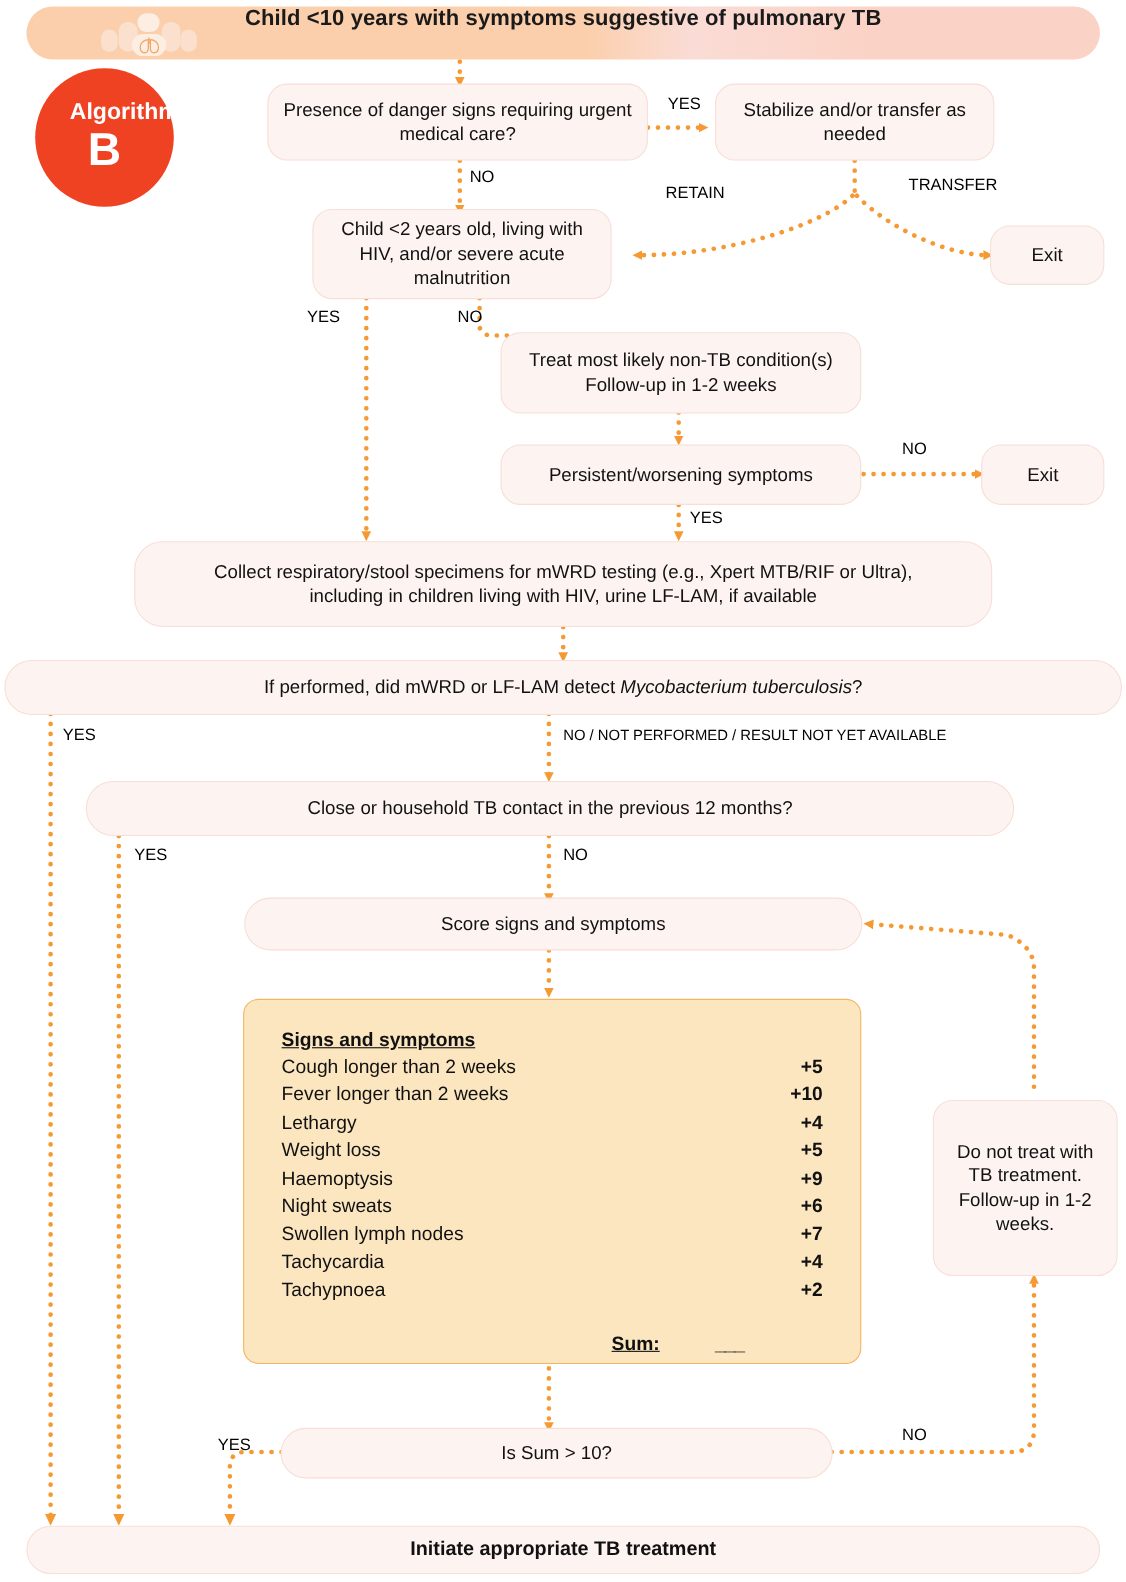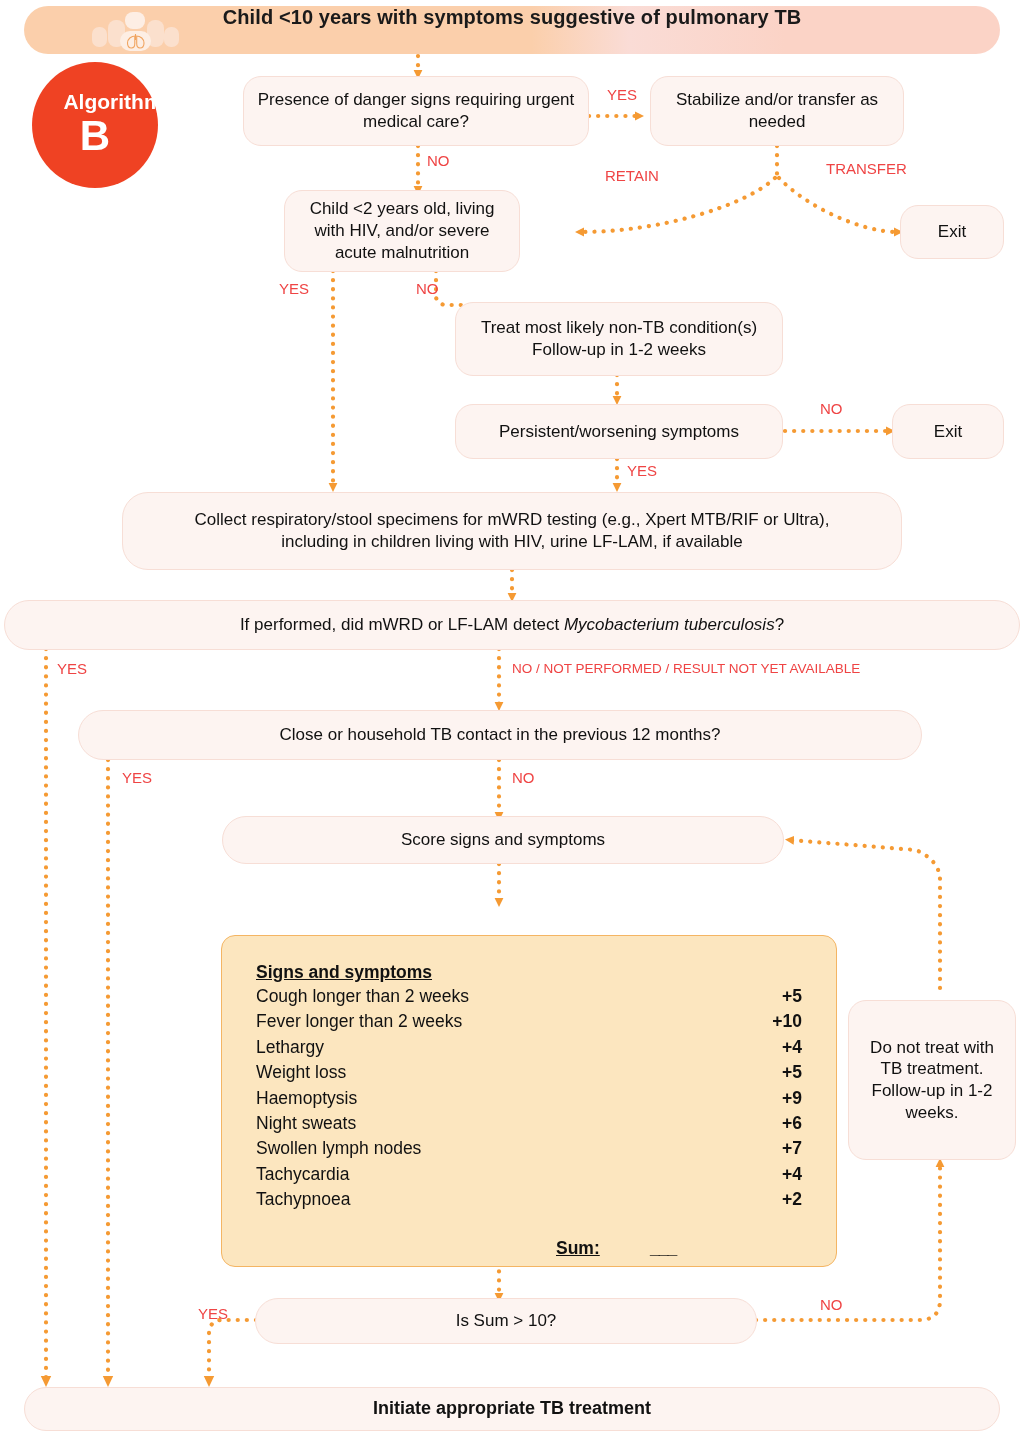--- a/index.html
+++ b/index.html
@@ -59,21 +59,21 @@
   .score-head { font-weight: bold; text-decoration: underline; margin-bottom: 1px; font-size: 17.5px; }
   .score-row { display: flex; align-items: baseline; line-height: 1.45; justify-content: space-between; }
   .score-row .nm { flex: 0 0 300px; }
   .score-row .pt { font-weight: bold; }
   .sum-row { display: flex; align-items: center; margin-top: 26px; padding-left: 300px; gap: 14px; }
   .sum-row .sl { font-weight: bold; text-decoration: underline; flex: 0 0 80px; }
   .sum-row .sv { font-weight: bold; letter-spacing: -1px; }
 
   
   .elabel {
-    position: absolute; font-size: 15px; color: #ef4444; white-space: nowrap;
+    position: absolute; font-size: 15px; color: #000000; white-space: nowrap;
   }
   .elabel.small { font-size: 13.5px; }
   .italic { font-style: italic; }
 </style>
 </head>
 <body>
 
 <div id="stage">
 
   <svg id="wires" viewBox="0 0 1024 1438">
@@ -162,21 +162,21 @@
   </div>
 
   <div class="node" style="left:650px; top:76px; width:254px; height:70px;">
     <span>Stabilize and/or transfer as needed</span>
   </div>
 
   <div class="node" style="left:900px; top:205px; width:104px; height:54px;">
     <span>Exit</span>
   </div>
 
-  <div class="node" style="left:284px; top:190px; width:236px; height:82px;">
+  <div class="node" style="left:284px; top:190px; width:272px; height:82px;">
     <span>Child &lt;2 years old, living with HIV, and/or severe acute malnutrition</span>
   </div>
 
   <div class="node" style="left:455px; top:302px; width:328px; height:74px; white-space:pre-line;">
     <span>Treat most likely non-TB condition(s)
 Follow-up in 1-2 weeks</span>
   </div>
 
   <div class="node" style="left:455px; top:404px; width:328px; height:55px;">
     <span>Persistent/worsening symptoms</span>
@@ -207,21 +207,21 @@
   </div>
 
   <div class="node wide" style="left:255px; top:1298px; width:502px; height:46px;">
     <span>Is Sum &gt; 10?</span>
   </div>
 
   <div class="node wide bold" style="left:24px; top:1387px; width:976px; height:44px; font-size:18px;">
     <span>Initiate appropriate TB treatment</span>
   </div>
 
-  <div class="score-panel" style="left:221px; top:908px; width:616px; height:332px;margin-top:27px;">
+  <div class="score-panel" style="left:221px; top:908px; width:562px; height:332px;">
     <div class="score-head">Signs and symptoms</div>
 
     <div class="score-row">
       <span class="nm">Cough longer than 2 weeks</span>
       <span class="pt">+5</span>
     </div>
     <div class="score-row">
       <span class="nm">Fever longer than 2 weeks</span>
       <span class="pt">+10</span>
     </div>

